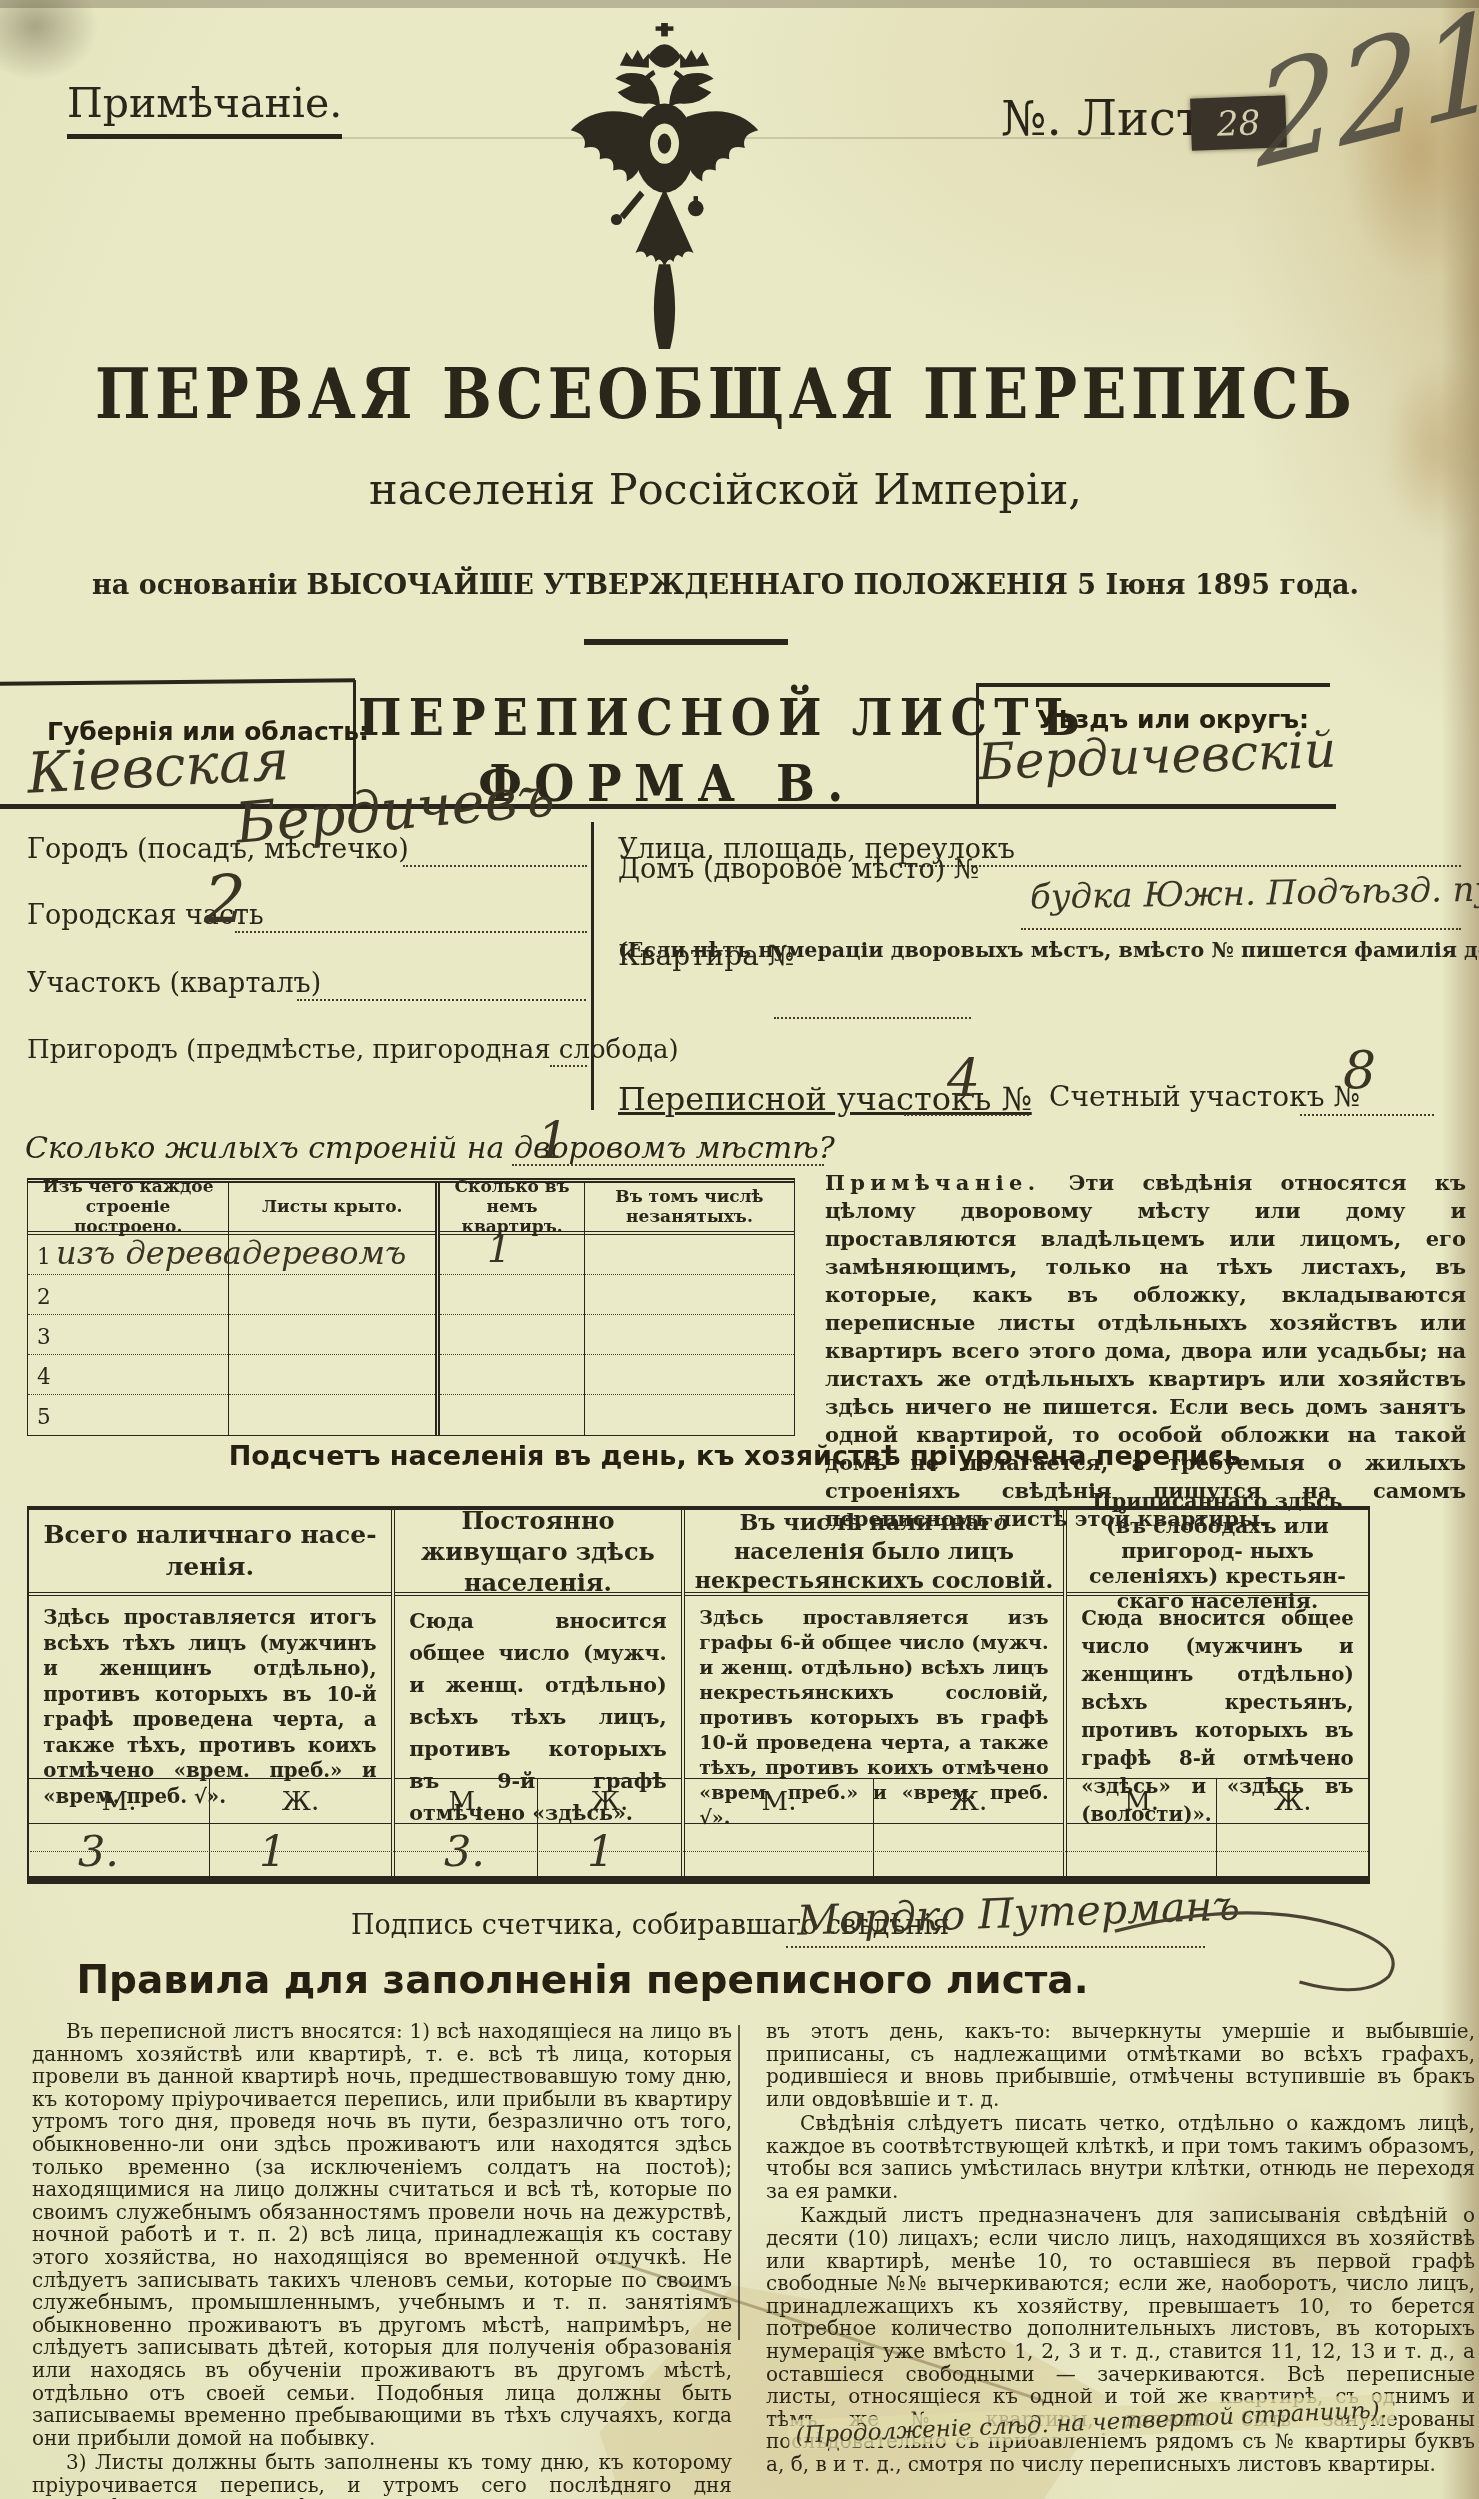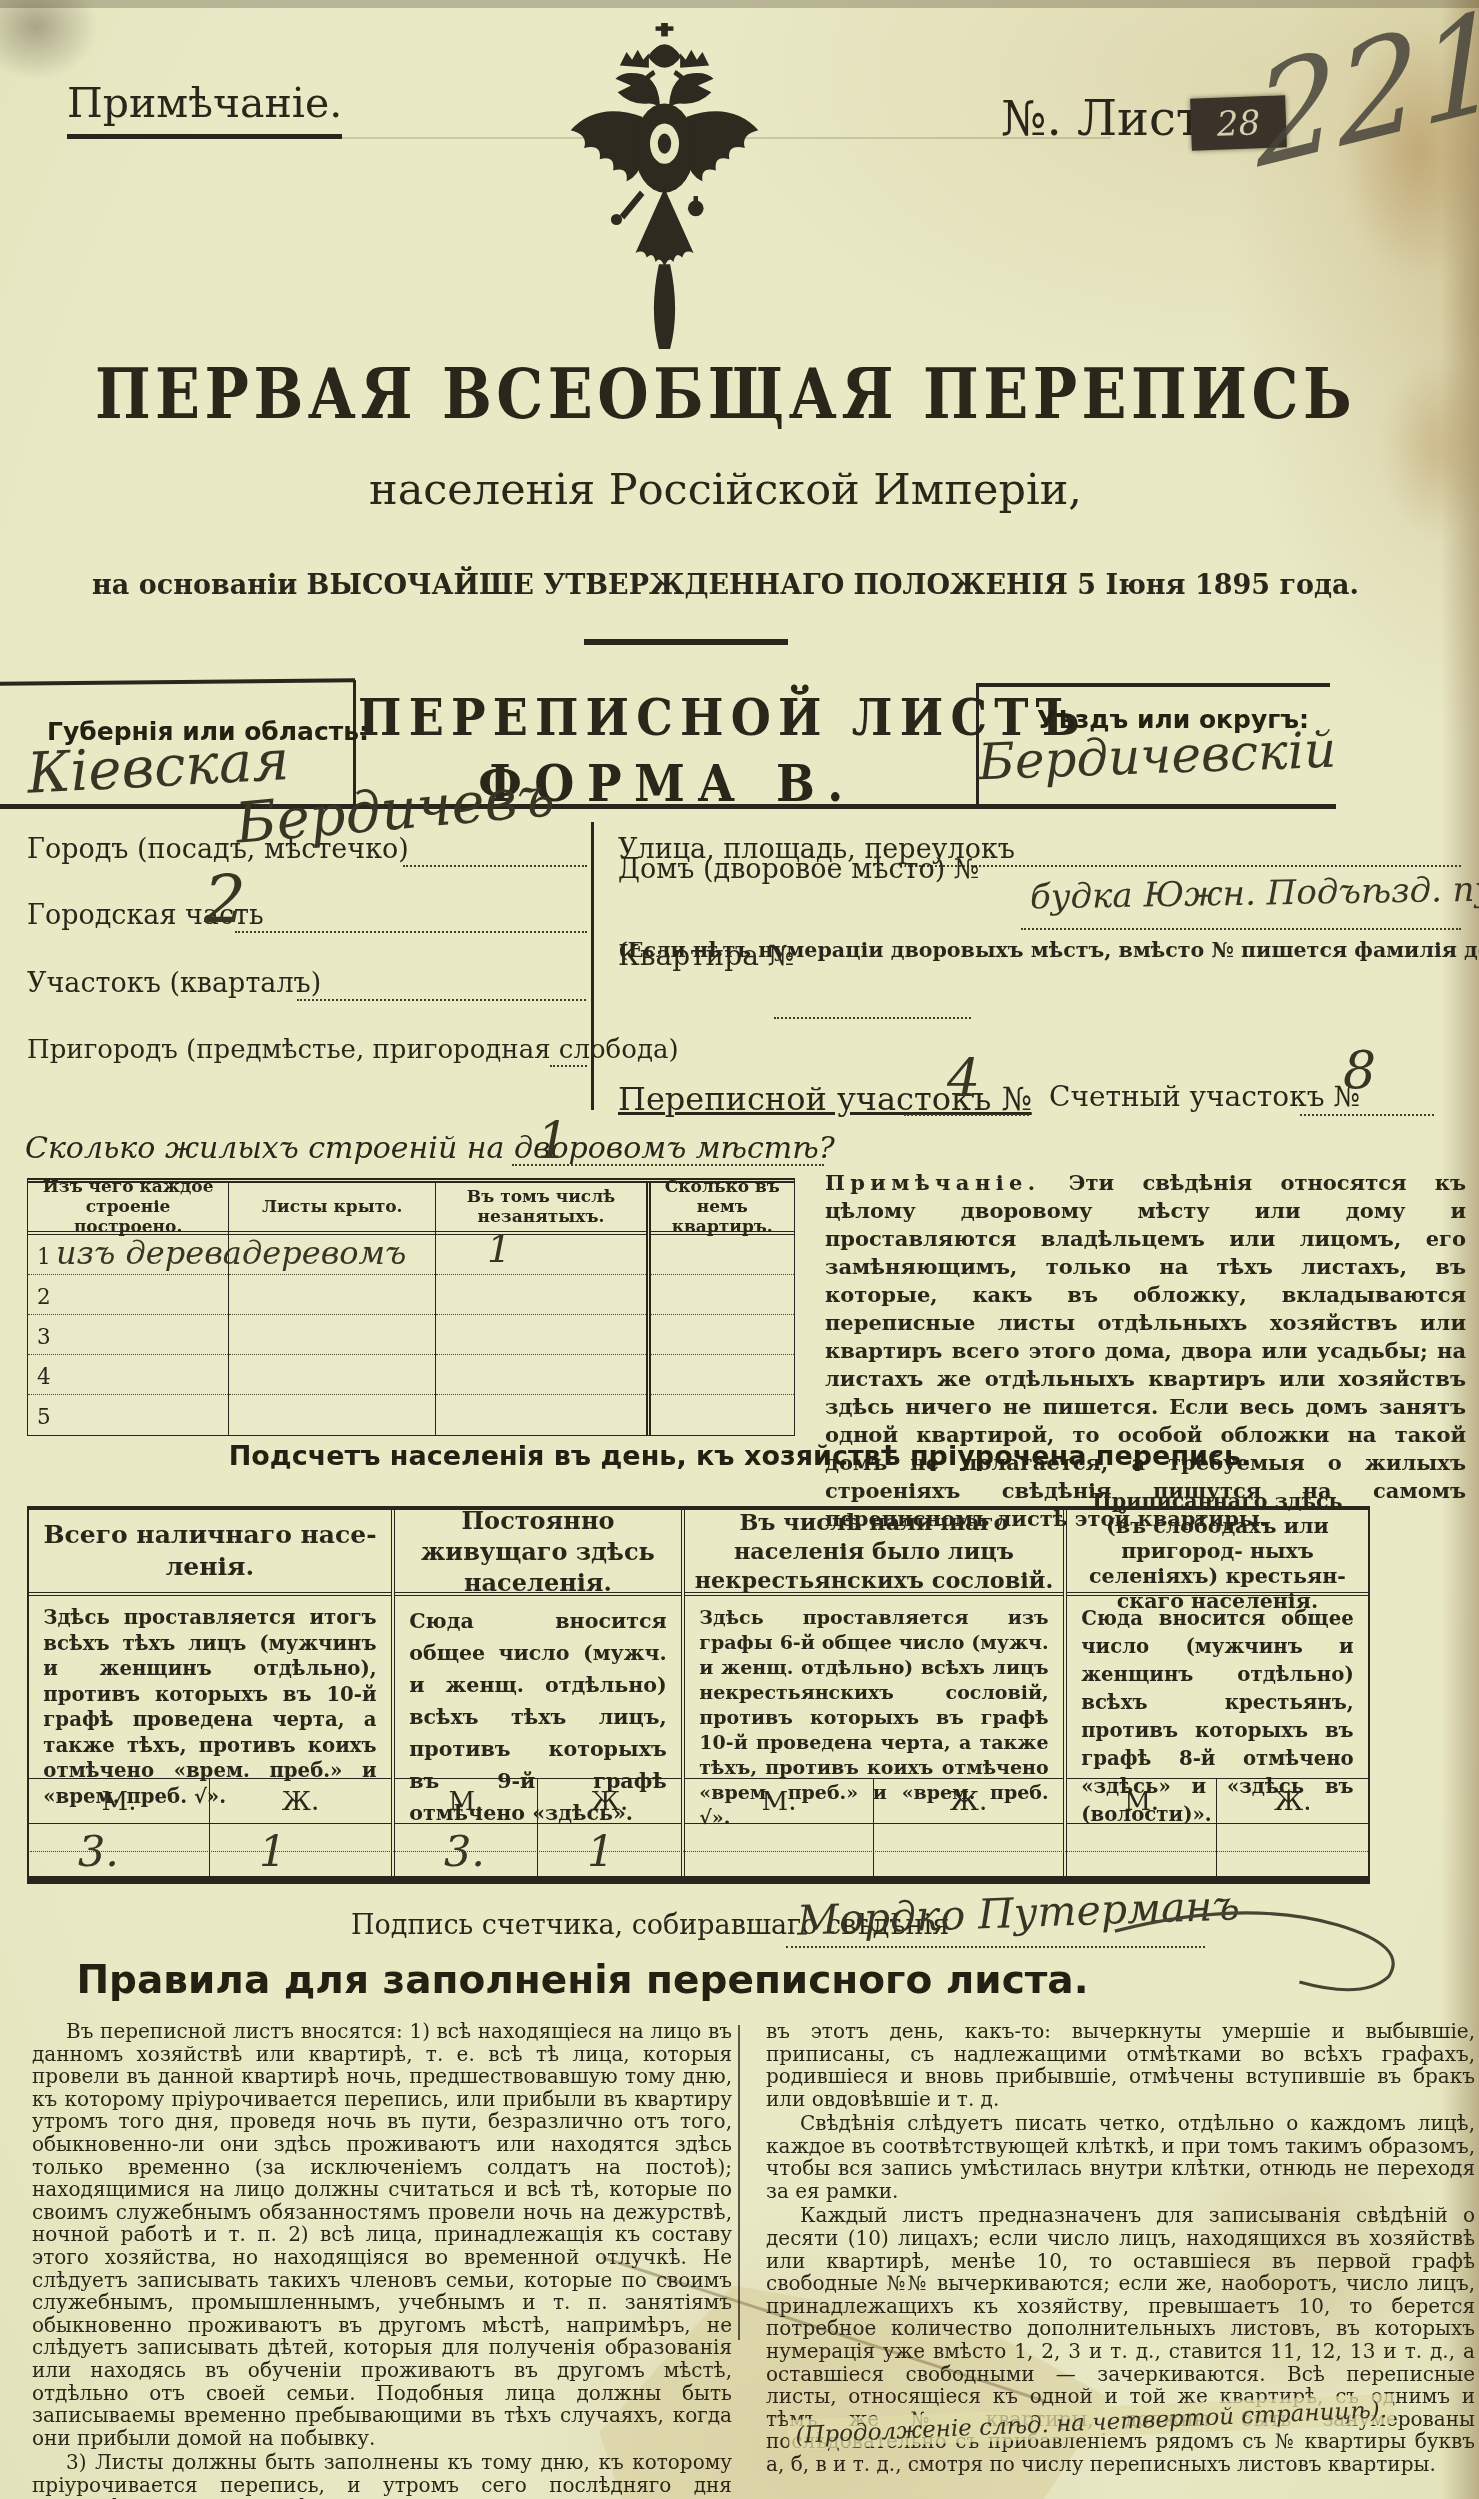--- a/index.html
+++ b/index.html
@@ -161,30 +161,30 @@
       <div class="brow last"><span>5</span></div>
     </div>
     <div class="bcol" style="width:208px;">
       <div class="bhead">Листы крыто.</div>
       <div class="brow"></div>
       <div class="brow"></div>
       <div class="brow"></div>
       <div class="brow"></div>
       <div class="brow last"></div>
     </div>
+    <div class="bcol dbl" style="width:149px;">
+      <div class="bhead">Сколько въ немъ квартиръ.</div>
+      <div class="brow"></div>
+      <div class="brow"></div>
+      <div class="brow"></div>
+      <div class="brow"></div>
+      <div class="brow last"></div>
+    </div>
     <div class="bcol" style="width:211px;">
       <div class="bhead">Въ томъ числѣ незанятыхъ.</div>
-      <div class="brow"></div>
-      <div class="brow"></div>
-      <div class="brow"></div>
-      <div class="brow"></div>
-      <div class="brow last"></div>
-    </div>
-    <div class="bcol dbl" style="width:149px;">
-      <div class="bhead">Сколько въ немъ квартиръ.</div>
       <div class="brow"></div>
       <div class="brow"></div>
       <div class="brow"></div>
       <div class="brow"></div>
       <div class="brow last"></div>
     </div>
   </div>
 
   <div class="abs hw" style="left:56px;top:1234px;font-size:32px;">изъ дерева</div>
   <div class="abs hw" style="left:242px;top:1234px;font-size:32px;">деревомъ</div>

